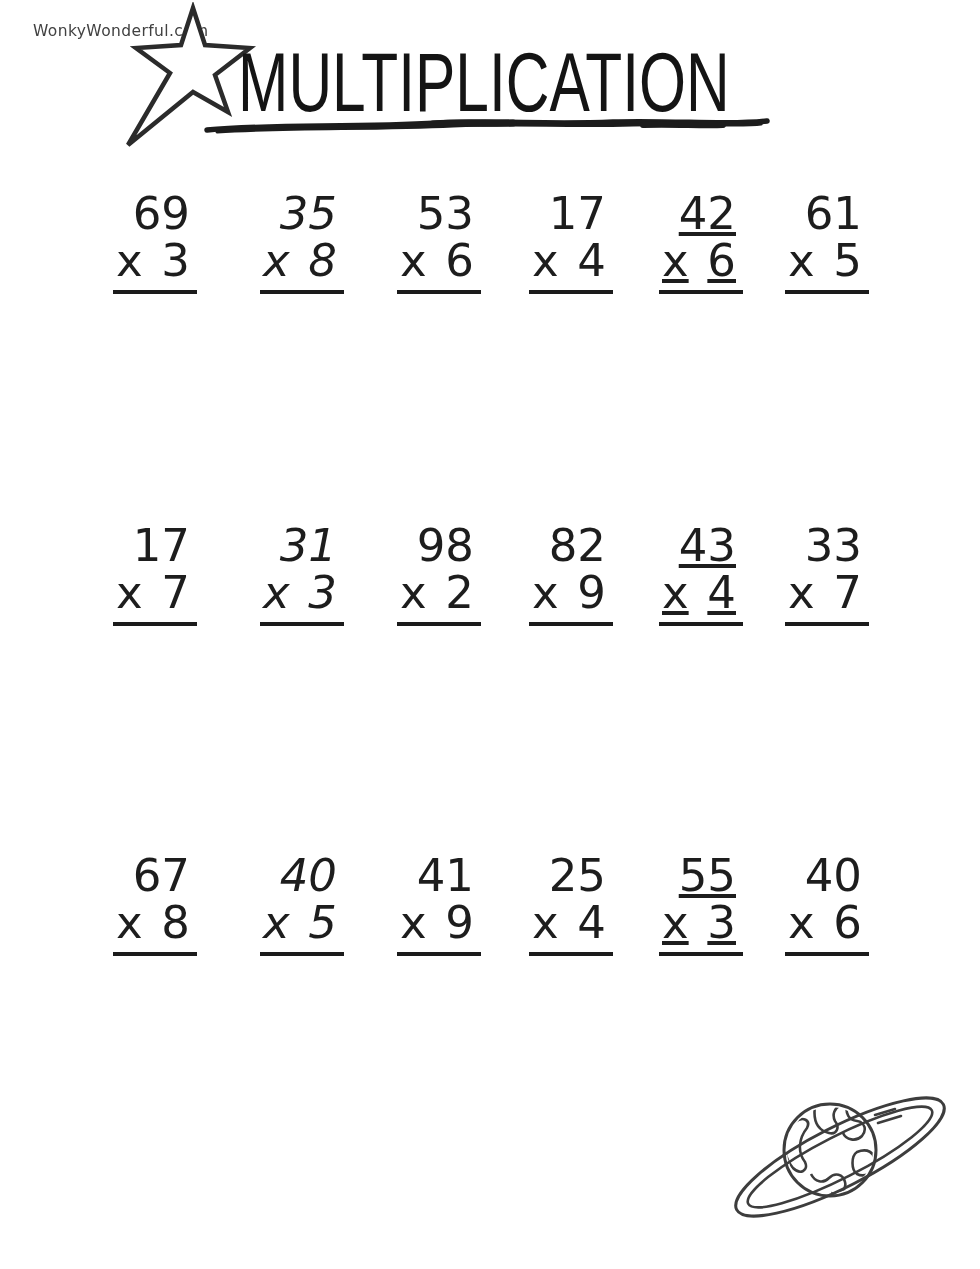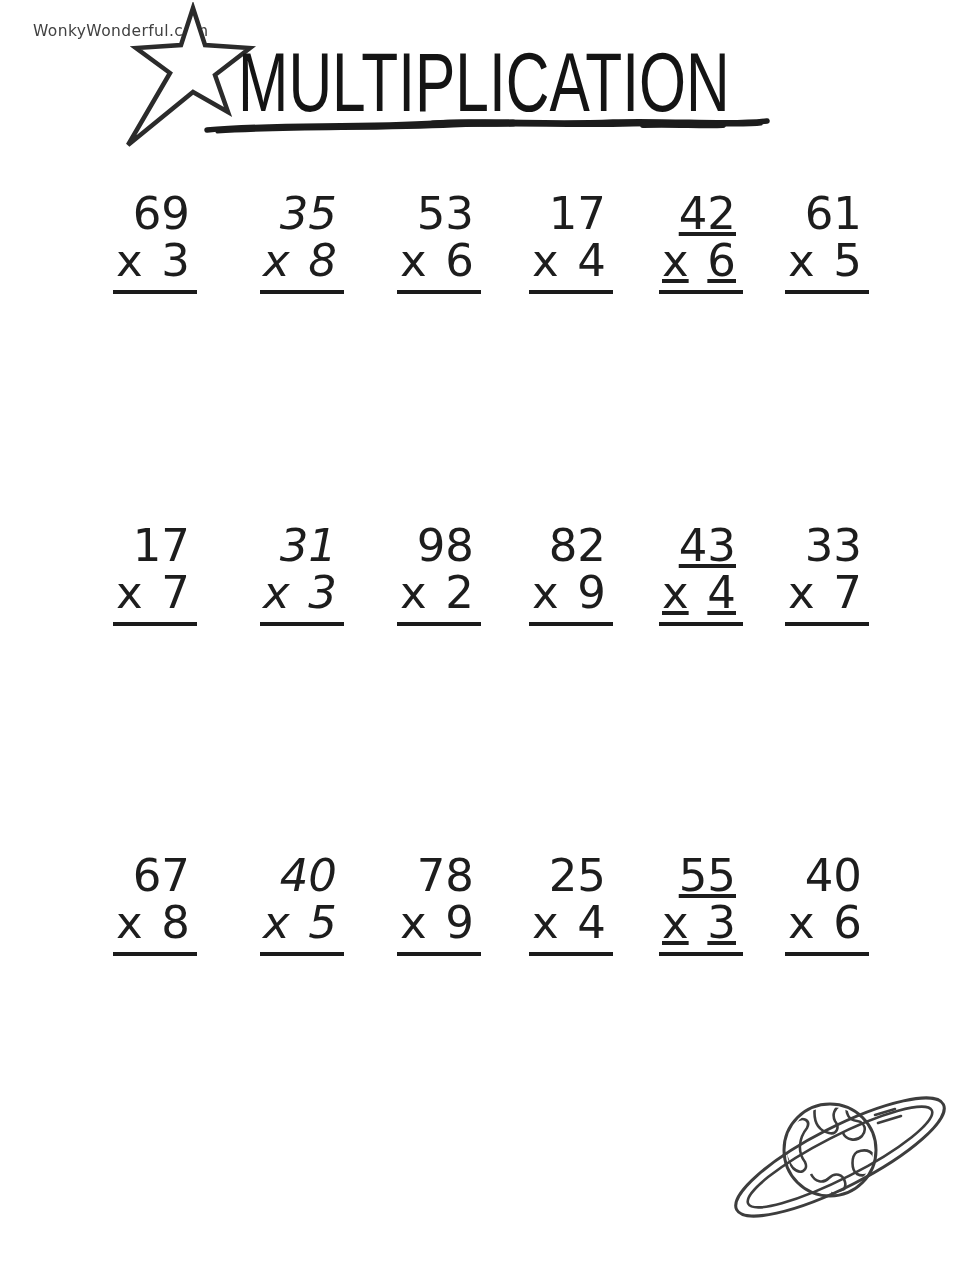--- a/index.html
+++ b/index.html
@@ -207,21 +207,21 @@
       </div>
   </div>
   <div class="prob r2 c1">
     <div class="top-num">40</div>
     <div class="mult-row">
         <span>x</span>
         <span>5</span>
       </div>
   </div>
   <div class="prob r2 c2">
-    <div class="top-num">78</div>
+    <div class="top-num">41</div>
     <div class="mult-row">
         <span>x</span>
         <span>9</span>
       </div>
   </div>
   <div class="prob r2 c3">
     <div class="top-num">25</div>
     <div class="mult-row">
         <span>x</span>
         <span>4</span>

